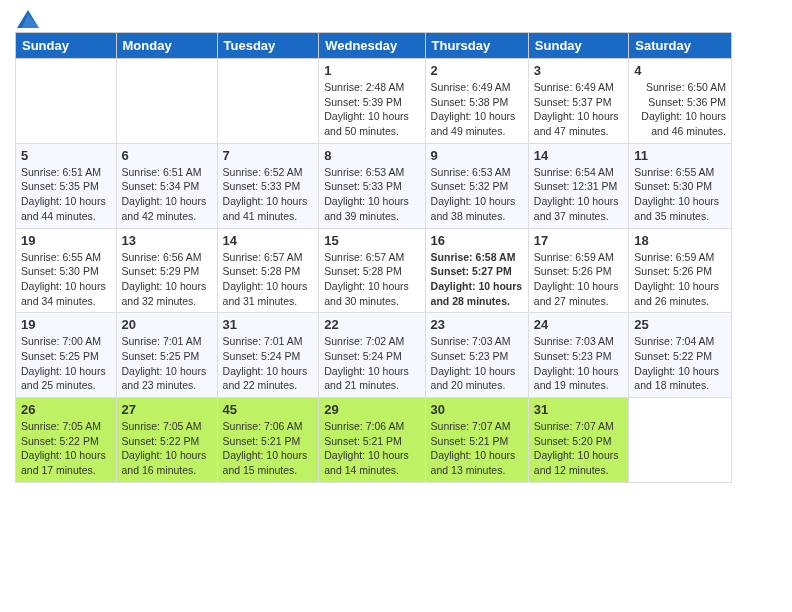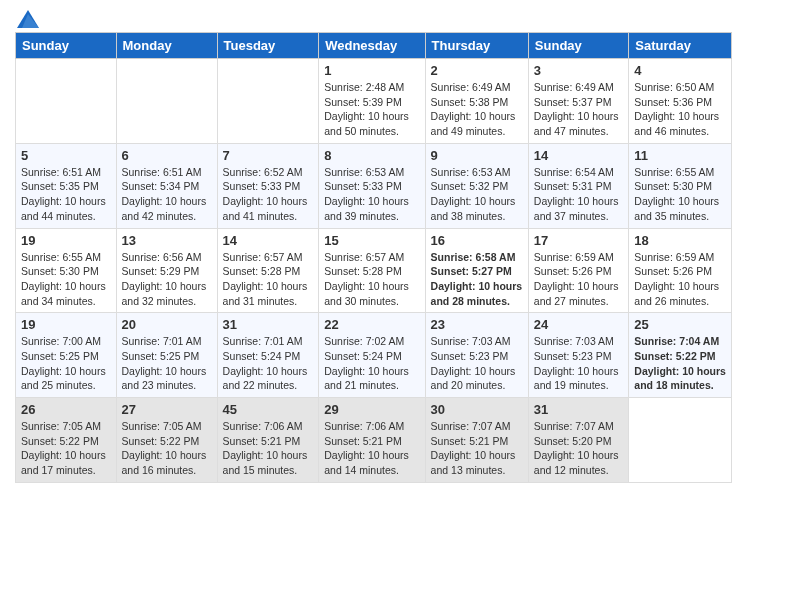--- a/index.html
+++ b/index.html
@@ -12,21 +12,21 @@
     .title-block { text-align: right; }
     .month-title { font-size: 36px; font-weight: bold; color: #333; line-height: 1.1; }
     .location-title { font-size: 16px; color: #333; }
     .calendar { width: 100%; border-collapse: collapse; margin-top: 6px; }
     .calendar th { background: #1a69c4; color: #fff; text-align: left; padding: 5px 6px; font-size: 13px; border: 1px solid #ccc; }
     .calendar td { vertical-align: top; padding: 4px 5px; font-size: 11px; color: #333; border: 1px solid #ddd; width: 113px; min-height: 80px; background: #fff; }
     .calendar tr:nth-child(even) td { background: #f5f8ff; }
     .day-num { font-size: 13px; font-weight: bold; display: block; margin-bottom: 2px; }
     .day-info { font-size: 10.5px; line-height: 1.4; color: #333; }
     .empty { background: #fff !important; }
-    .calendar tr:last-child td { background: #e5e5e5; }
+    .calendar tr:last-child td { background: #bef264; }
   </style>
 </head>
 <body>
 
 <div class="container">
   <div class="header-row">
     <div class="logo">
       <div style="display:flex;flex-direction:column;align-items:flex-start;">
         <div style="display:flex;align-items:center;">
           <span class="logo-text-general"></span>
@@ -77,21 +77,21 @@
           </td>
           <td>
             <span class="day-num">3</span>
             <div class="day-info" style="white-space: pre-line;">Sunrise: 6:49 AM
 Sunset: 5:37 PM
 Daylight: 10 hours
 and 47 minutes.</div>
           </td>
           <td>
             <span class="day-num">4</span>
-            <div class="day-info" style="white-space: pre-line;">Sunrise: 6:50 AM
+            <div class="day-info" style="white-space: pre-line; text-align: right;">Sunrise: 6:50 AM
 Sunset: 5:36 PM
 Daylight: 10 hours
 and 46 minutes.</div>
           </td>
         </tr>
         <tr>
           <td>
             <span class="day-num">5</span>
             <div class="day-info" style="white-space: pre-line;">Sunrise: 6:51 AM
 Sunset: 5:35 PM
@@ -122,21 +122,21 @@
           <td>
             <span class="day-num">9</span>
             <div class="day-info" style="white-space: pre-line;">Sunrise: 6:53 AM
 Sunset: 5:32 PM
 Daylight: 10 hours
 and 38 minutes.</div>
           </td>
           <td>
             <span class="day-num">14</span>
             <div class="day-info" style="white-space: pre-line;">Sunrise: 6:54 AM
-Sunset: 5:31 PM
+Sunset: 12:31 PM
 Daylight: 10 hours
 and 37 minutes.</div>
           </td>
           <td>
             <span class="day-num">11</span>
             <div class="day-info" style="white-space: pre-line;">Sunrise: 6:55 AM
 Sunset: 5:30 PM
 Daylight: 10 hours
 and 35 minutes.</div>
           </td>
@@ -230,21 +230,21 @@
           </td>
           <td>
             <span class="day-num">24</span>
             <div class="day-info" style="white-space: pre-line;">Sunrise: 7:03 AM
 Sunset: 5:23 PM
 Daylight: 10 hours
 and 19 minutes.</div>
           </td>
           <td>
             <span class="day-num">25</span>
-            <div class="day-info" style="white-space: pre-line; font-weight: bold;">Sunrise: 7:04 AM
+            <div class="day-info" style="white-space: pre-line;">Sunrise: 7:04 AM
 Sunset: 5:22 PM
 Daylight: 10 hours
 and 18 minutes.</div>
           </td>
         </tr>
         <tr>
           <td>
             <span class="day-num">26</span>
             <div class="day-info" style="white-space: pre-line;">Sunrise: 7:05 AM
 Sunset: 5:22 PM

